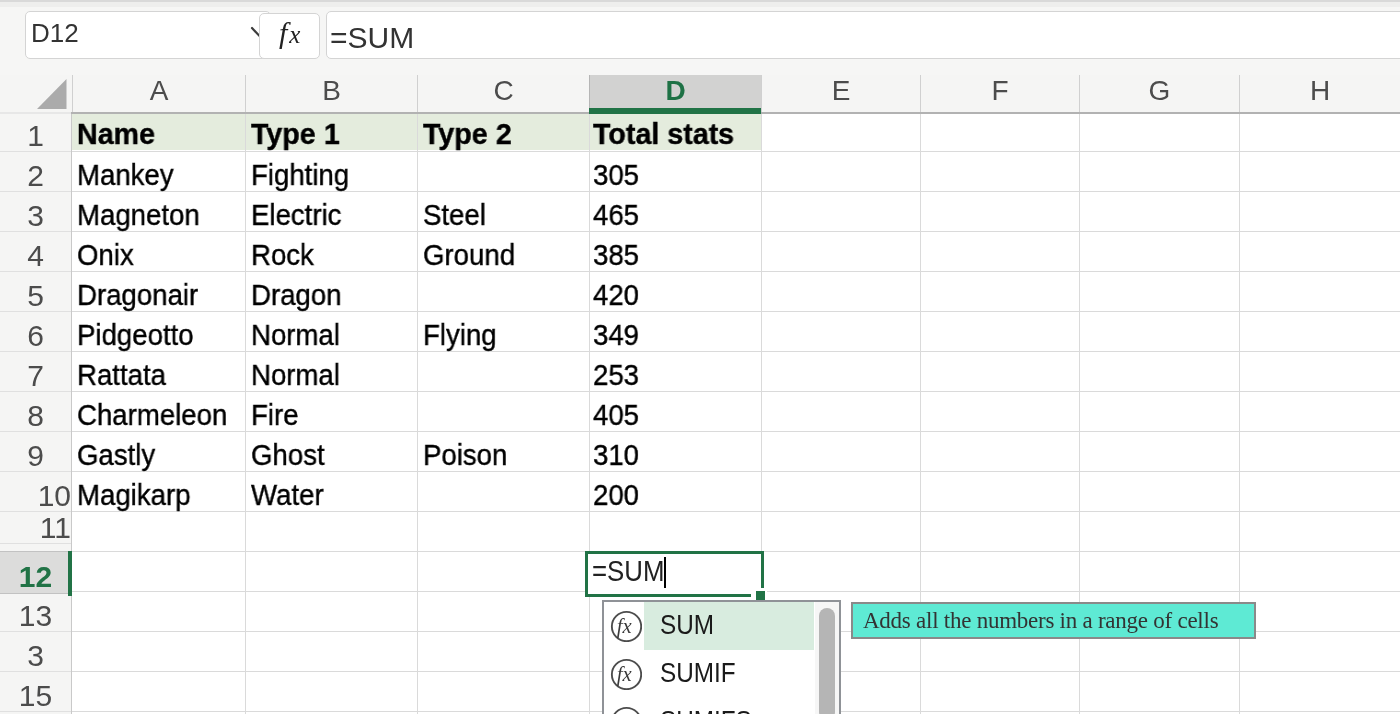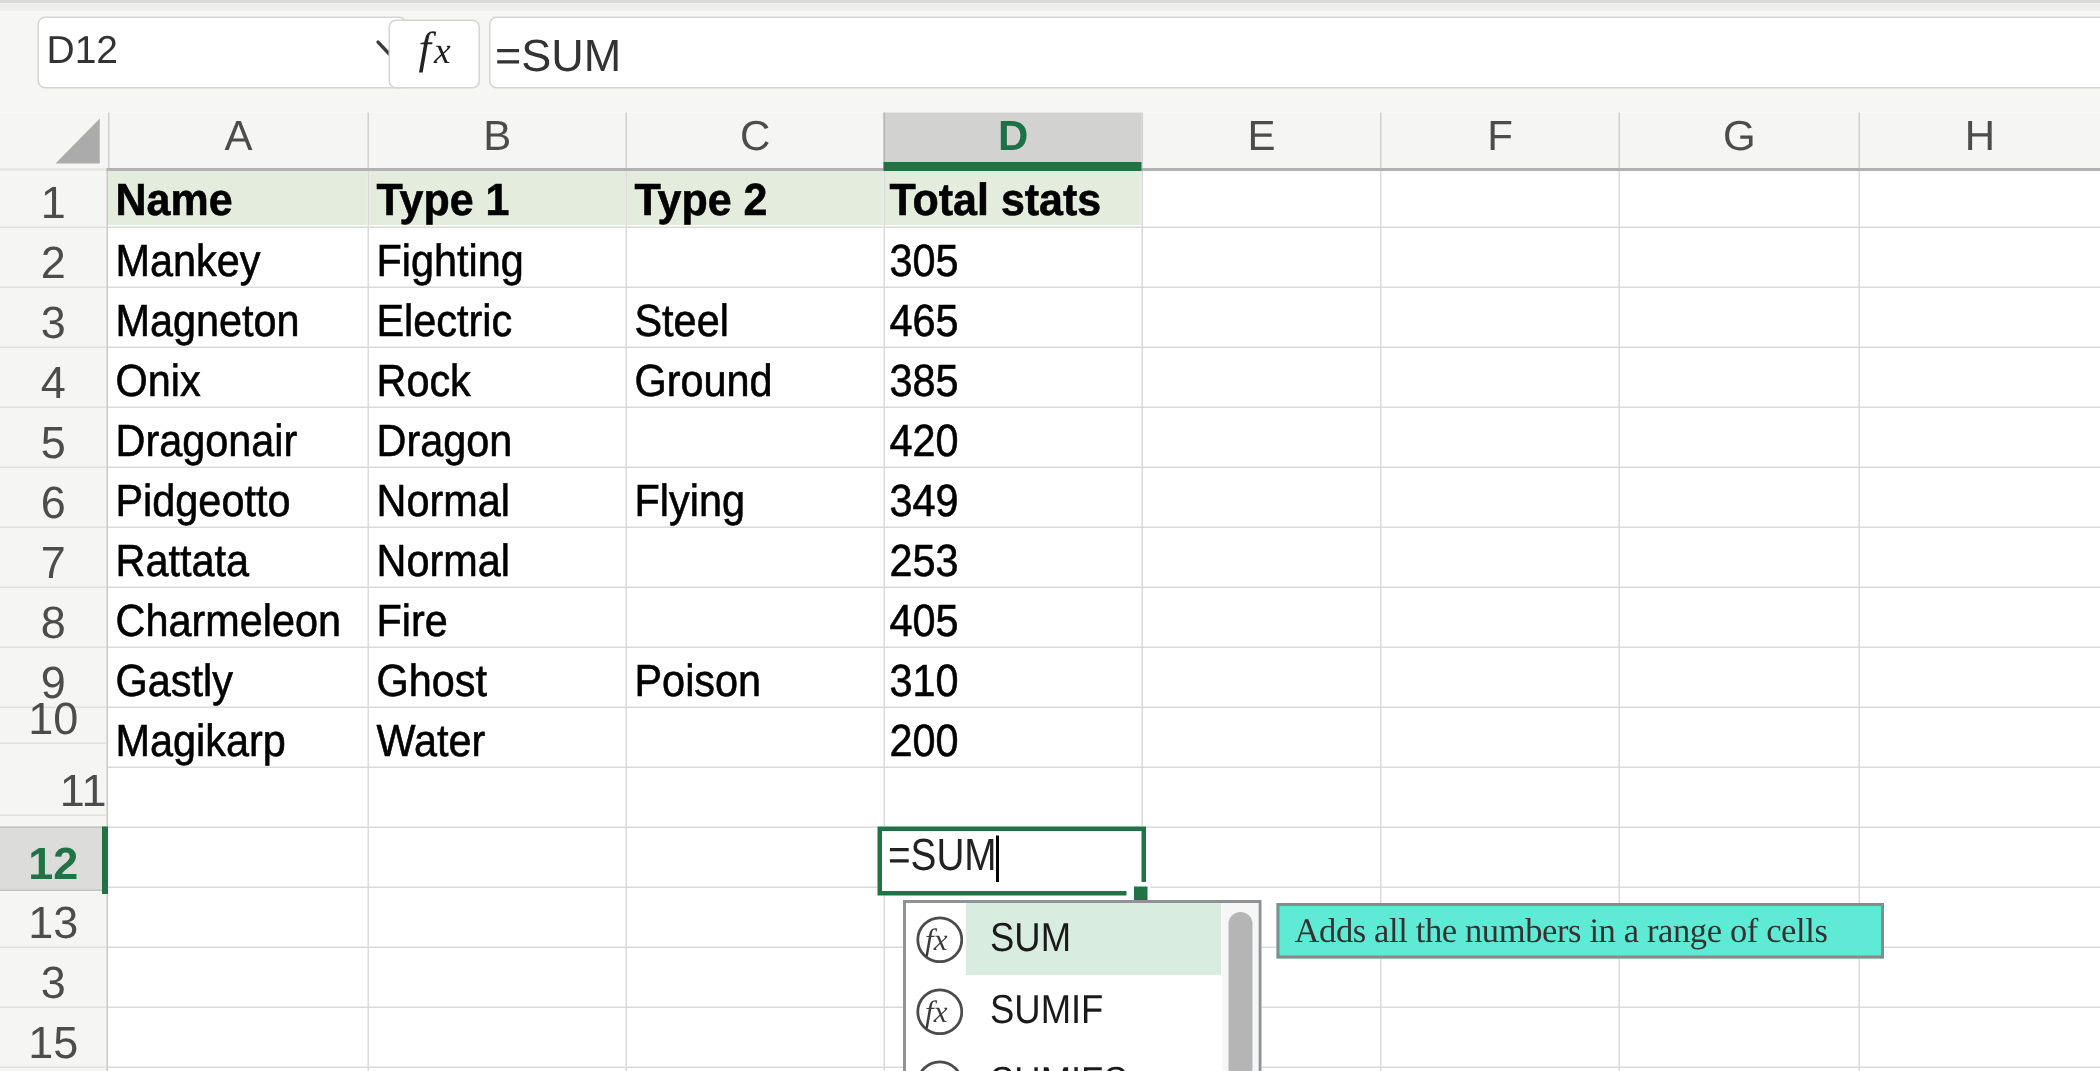--- a/index.html
+++ b/index.html
@@ -107,21 +107,21 @@
 <div id="rowhdr" class="abs">
   <div class="rh" style="top:0px;">1</div>
   <div class="rh" style="top:40px;">2</div>
   <div class="rh" style="top:80px;">3</div>
   <div class="rh" style="top:120px;">4</div>
   <div class="rh" style="top:160px;">5</div>
   <div class="rh" style="top:200px;">6</div>
   <div class="rh" style="top:240px;">7</div>
   <div class="rh" style="top:280px;">8</div>
   <div class="rh" style="top:320px;">9</div>
-  <div class="rh" style="top:344px;">10</div>
+  <div class="rh" style="top:360px;text-align:right;">10</div>
   <div class="rh" style="top:392px;text-align:right;">11</div>
   <div class="rh" id="rh12" style="top:439px;text-align:center;">12</div>
   <div class="rh" style="top:480px;">13</div>
   <div class="rh" style="top:520px;">3</div>
   <div class="rh" style="top:560px;">15</div>
 </div>
 
 <div id="chDbar" class="abs"></div>
 <div id="rh12bar" class="abs"></div>
 <div class="abs" style="left:0;top:112px;width:71px;height:2px;background:#e7e7e7;z-index:5;"></div>

